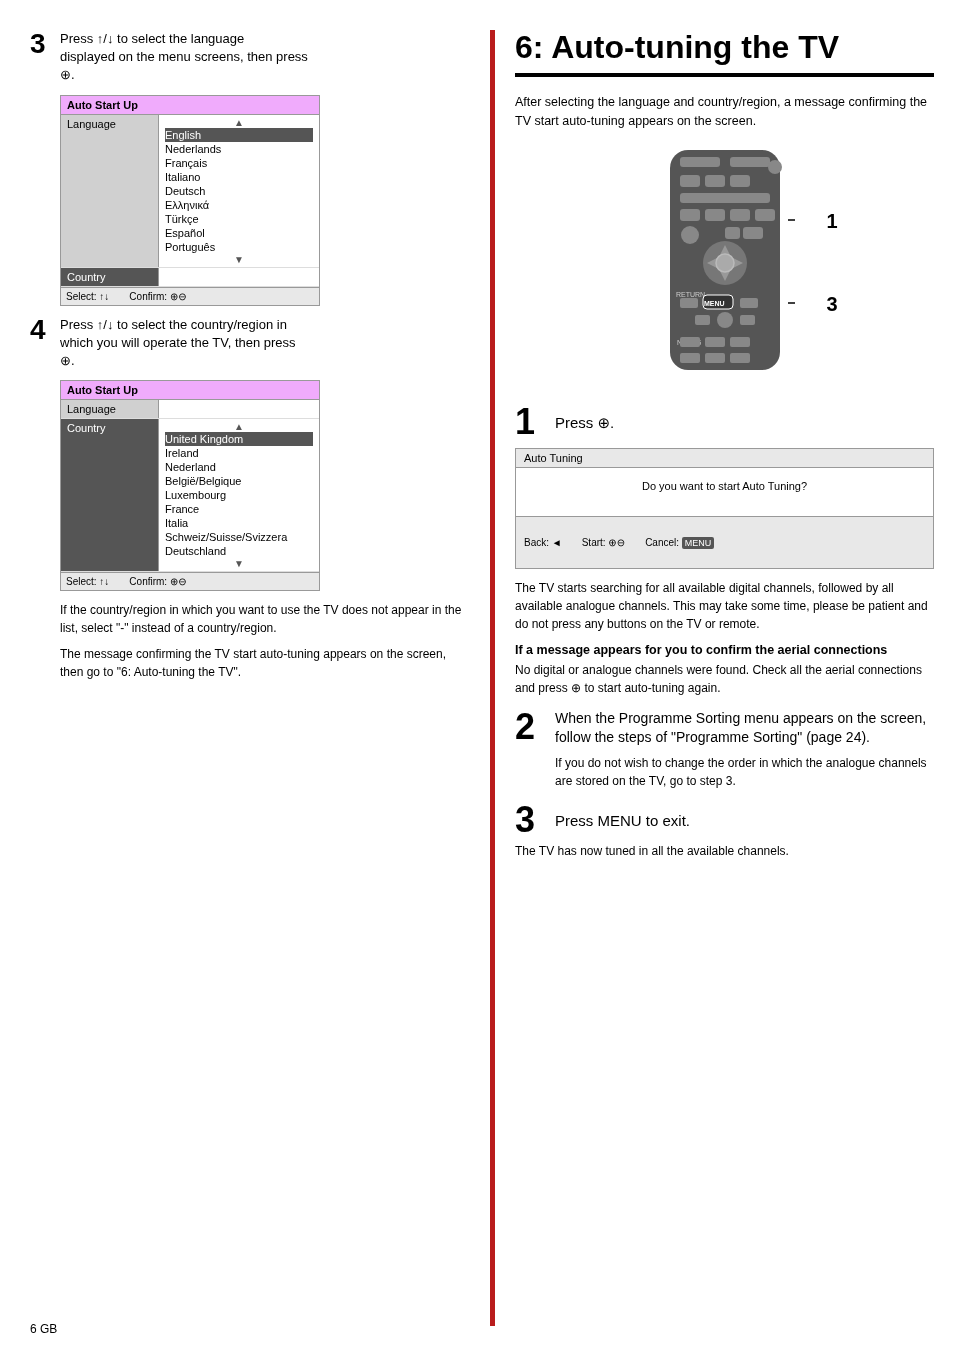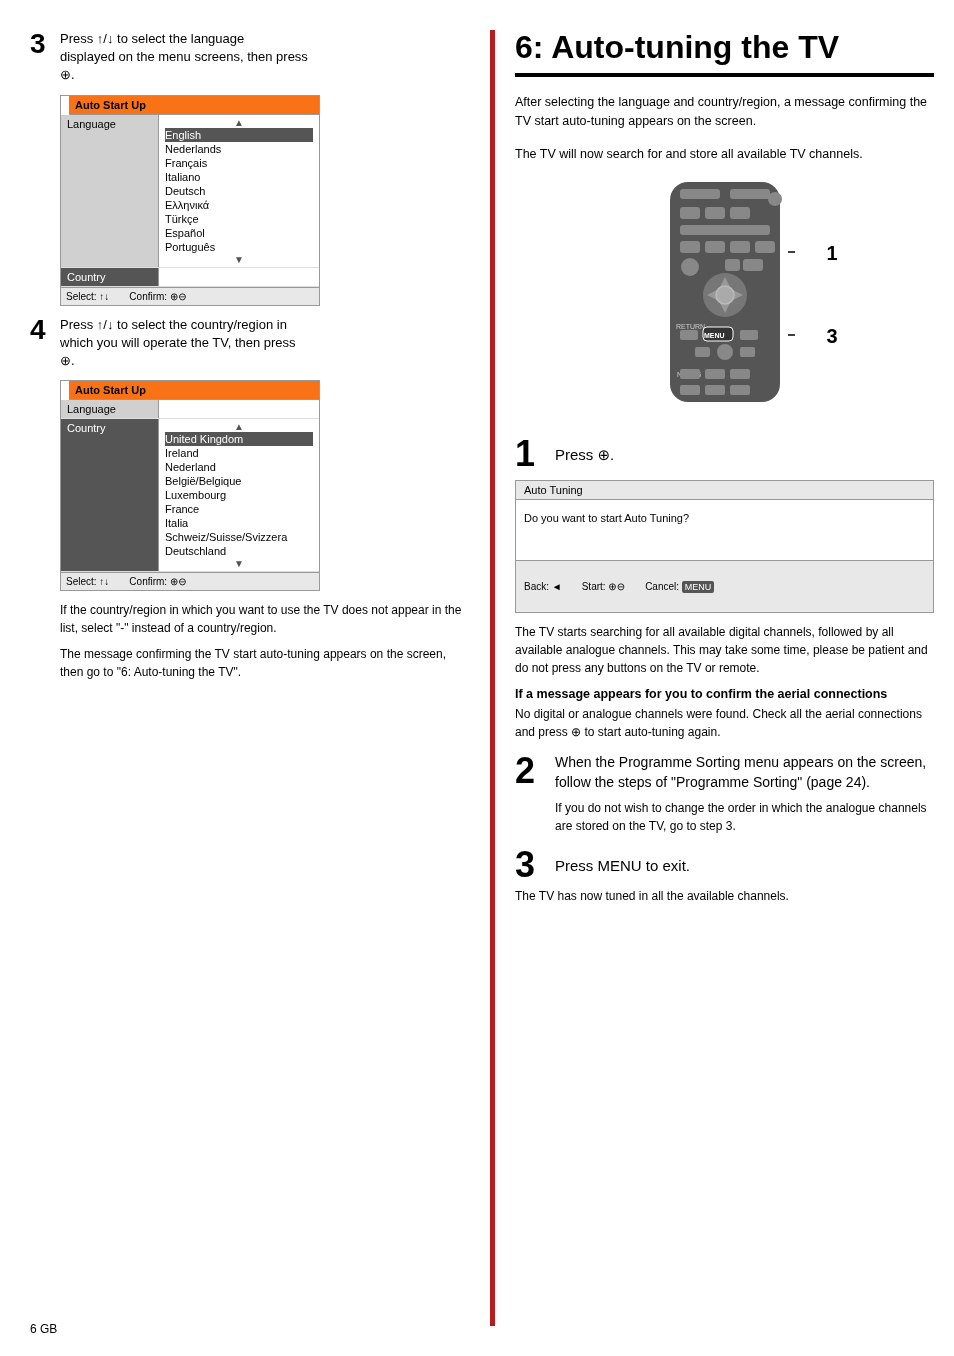--- a/index.html
+++ b/index.html
@@ -46,26 +46,25 @@
     }
     
     .menu-box {
       border: 1px solid #999;
       margin: 10px 0 10px 30px;
       width: 260px;
       font-size: 11px;
       background: #fff;
     }
     .menu-title-bar {
-      background: #f97316;
+      background: #f0abfc;
       padding: 3px 6px;
       font-size: 11px;
       font-weight: bold;
       border-bottom: 1px solid #999;
-      margin-left: 8px;
     }
     .menu-row {
       display: flex;
       border-bottom: 1px solid #ddd;
     }
     .menu-label {
       width: 98px;
       padding: 3px 6px;
       background: #d0d0d0;
       border-right: 1px solid #999;
@@ -158,21 +157,22 @@
       font-size: 11px;
       background: #fff;
     }
     .at-title {
       background: #e8e8e8;
       padding: 3px 8px;
       border-bottom: 1px solid #999;
       font-size: 11px;
     }
     .at-body {
-      padding: 12px 8px 20px 8px;
+      padding: 12px 8px 8px 8px;
+      text-align: center;
     }
     .at-footer {
       background: #e8e8e8;
       padding: 20px 8px;
       font-size: 10px;
       display: flex;
       gap: 20px;
       border-top: 1px solid #999;
     }
     .r-body-text {
@@ -303,21 +303,20 @@
     <div class="info-text">If the country/region in which you want to use the TV does not appear in the list, select "-" instead of a country/region.</div>
     <div class="info-text">The message confirming the TV start auto-tuning appears on the screen, then go to "6: Auto-tuning the TV".</div>
 
   </div>
 
   <div class="right-col">
 
     <div class="chapter-title">6: Auto-tuning the TV</div>
 
     <p class="chapter-intro">After selecting the language and country/region, a message confirming the TV start auto-tuning appears on the screen.</p>
-    <p class="chapter-intro">The TV will now search for and store all available TV channels.</p>
 
     <div class="remote-container">
       <div style="position:relative; display:inline-block;">
         
         <svg width="170" height="240" viewBox="0 0 170 240">
 
           <rect x="30" y="5" width="110" height="220" rx="18" ry="18" fill="#555"></rect>
 
           <rect x="40" y="12" width="40" height="10" rx="3" fill="#888"></rect>
           <rect x="90" y="12" width="40" height="10" rx="3" fill="#888"></rect>

